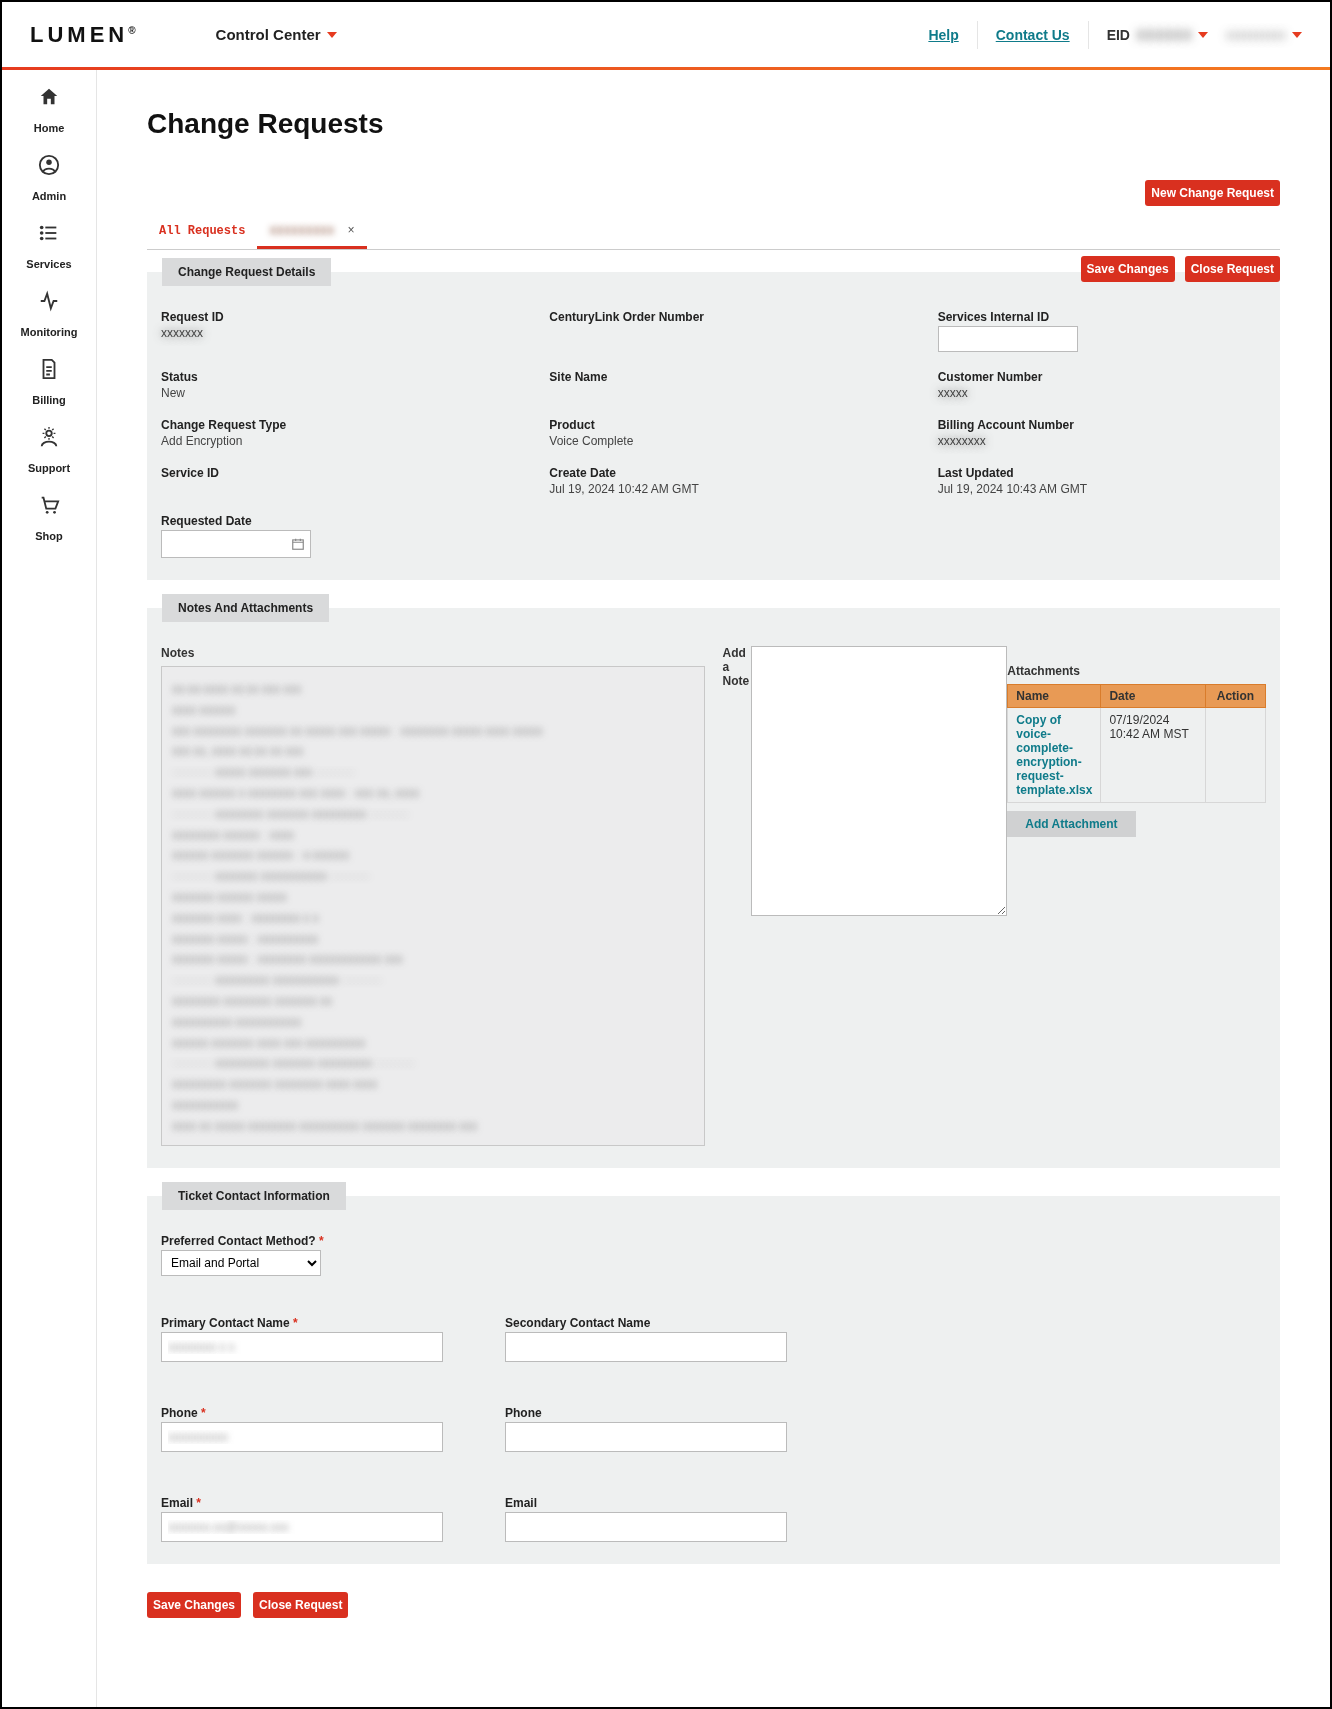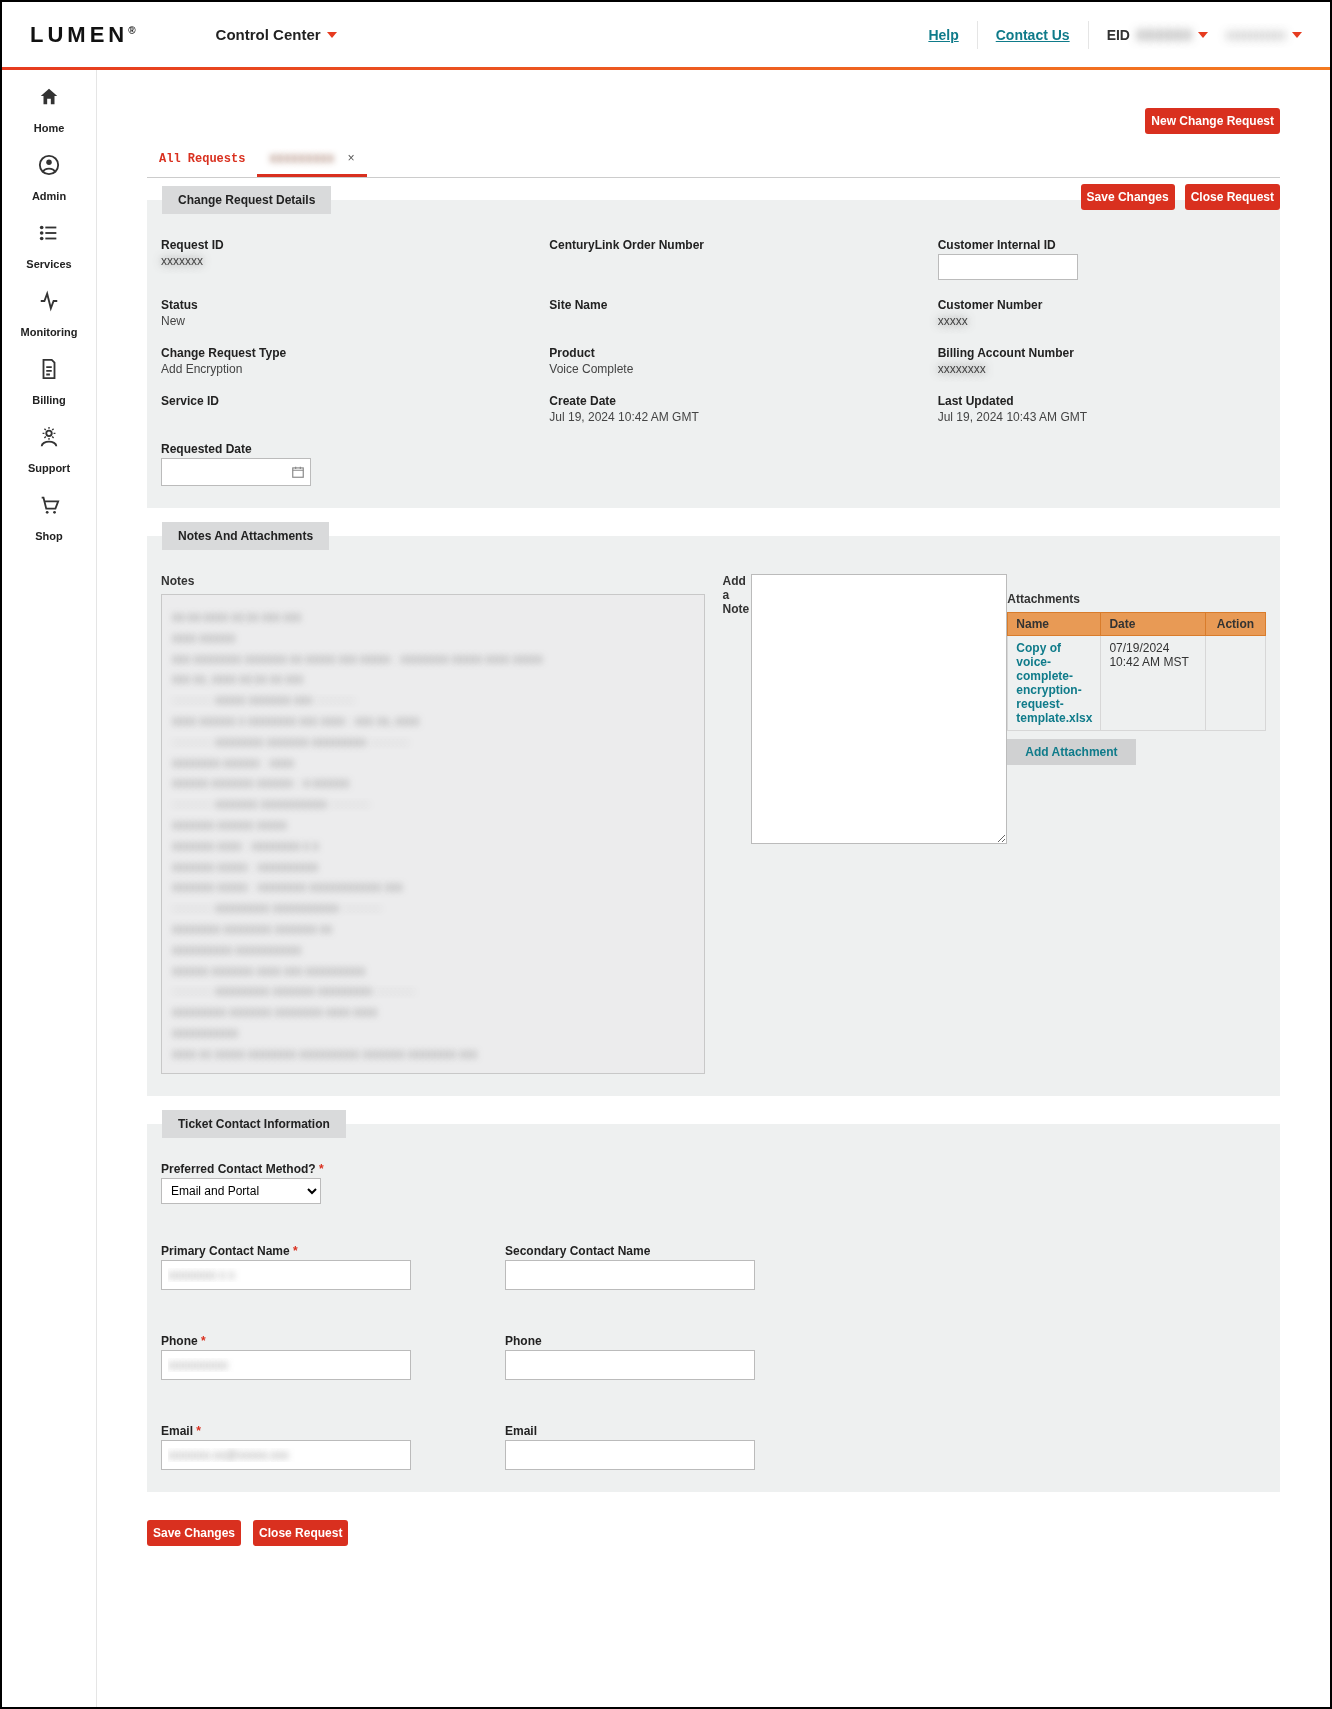--- a/index.html
+++ b/index.html
@@ -49,21 +49,21 @@
   .textarea { width:100%; height:270px; border:1px solid #bbb; background:#fff; resize:both; font-size:12px; padding:6px;}
   .attach-section { margin-top:18px;}
   .att-table { width:100%; border-collapse:collapse; font-size:12px; margin-top:4px;}
   .att-table th { background:#e89a55; border:1px solid #d97c2b; padding:4px 8px; text-align:left; font-weight:700;}
   .att-table td { border:1px solid #d7d7d7; padding:5px 8px; vertical-align:top;}
   .att-link { color:#0f7b8a; font-weight:700; cursor:pointer;}
   .btn-grey { background:#d0d1d2; border:none; color:#0f7b8a; font-weight:700; font-size:12px; padding:6px 18px; cursor:pointer; margin-top:8px;}
   .contact-panel .contact-grid { display:grid; grid-template-columns: 300px 300px; column-gap:30px; row-gap:18px; padding-top:20px;gap:44px;}
   .req { color:#d9301f;}
   select.text-input { width:160px;}
-  input.wide { width:250px; height:30px; border:1px solid #bbb; background:#fff; padding:4px 6px; font-size:12px;}
+  input.wide { width:282px; height:30px; border:1px solid #bbb; background:#fff; padding:4px 6px; font-size:12px;}
   input.wide.blurval { color:transparent; text-shadow:0 0 6px rgba(90,90,90,0.6);}
   .bottom-actions { display:flex; gap:12px; margin-top:18px;}
 </style>
 </head>
 <body>
 
 <div class="app">
 
   <header class="topbar">
     <div class="logo"><span>LUMEN</span><sup>®</sup></div>
@@ -141,20 +141,21 @@
         <svg viewBox="0 0 24 24">
             <path d="M4 4h2l3 12h10l3-8H7" fill="none" stroke="#333" stroke-width="2"></path>
             <circle cx="10" cy="20" r="1.5"></circle>
             <circle cx="18" cy="20" r="1.5"></circle>
           </svg>
         <span>Shop</span>
       </div>
     </nav>
 
     <main class="main">
+      <h1>Change Requests</h1>
 
       <div class="action-row">
         <button class="btn-red">New Change Request</button>
       </div>
 
       <div class="tabs">
         <div class="tab"><span>All Requests</span></div>
         <div class="tab active">
           <span class="blur">xxxxxxxxx</span>
           <span class="close">×</span>
@@ -169,21 +170,21 @@
         </div>
         <div class="panel-body">
           <div>
             <div class="field-label">Request ID</div>
             <div class="field-value blur">xxxxxxx</div>
           </div>
           <div>
             <div class="field-label">CenturyLink Order Number</div>
           </div>
           <div>
-            <div class="field-label">Customer Internal ID</div>
+            <div class="field-label">Services Internal ID</div>
             <input class="text-input" style="">
           </div>
 
           <div>
             <div class="field-label">Status</div>
             <div class="field-value">New</div>
           </div>
           <div>
             <div class="field-label">Site Name</div>
           </div>

